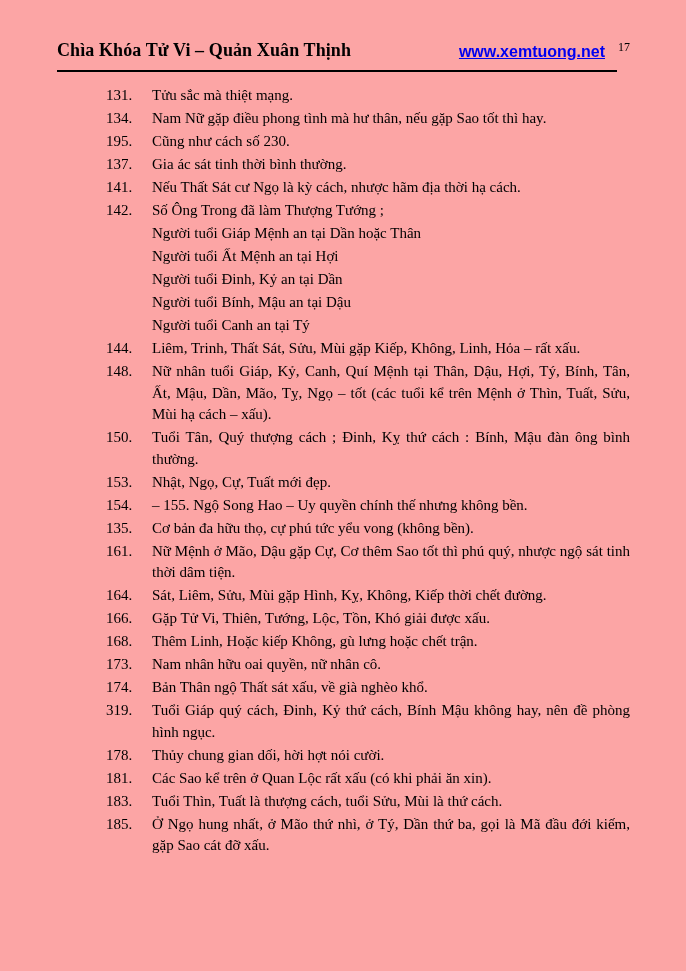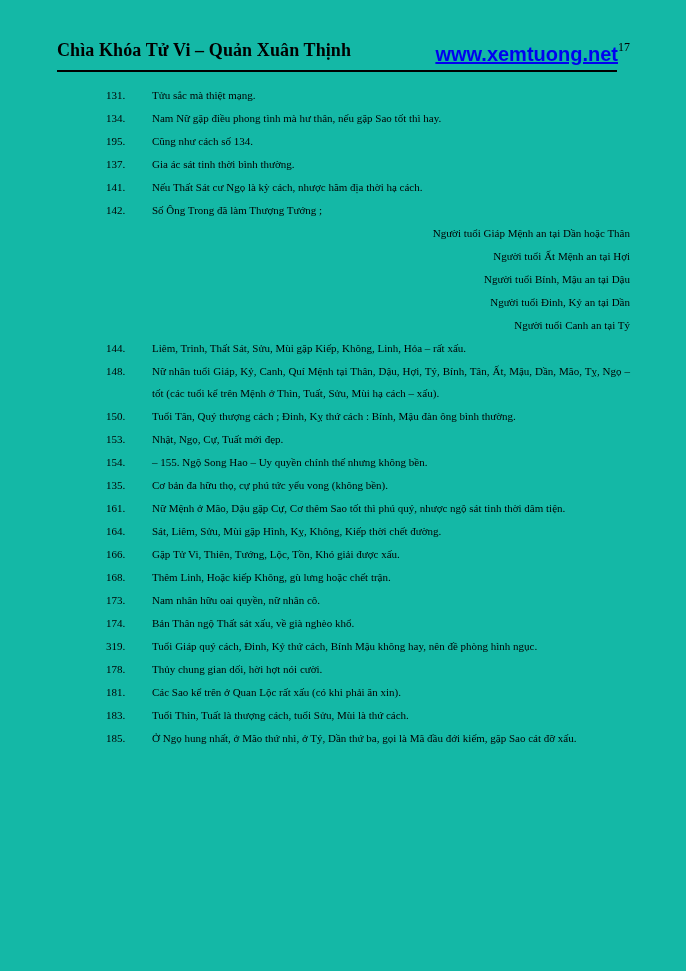--- a/index.html
+++ b/index.html
@@ -4,55 +4,55 @@
 <style>
   html, body { margin: 0; padding: 0; }
   body {
     width: 686px; height: 971px;
     background: #ffffff;
     font-family: "Liberation Serif", serif;
     color: #000000;
     position: relative;
     overflow: hidden;
   }
-  .page { position: absolute; inset: 0; background: #14b8a6; }
+  .page { position: absolute; inset: 0; background: #fca5a5; }
 
   
   .header-title {
     position: absolute; left: 57px; top: 40px;
     font-size: 18px; font-weight: bold;
     letter-spacing: 0.1px;
     white-space: nowrap;
   }
   .header-site {
-    position: absolute; right: 68px; top: 43px;
+    position: absolute; right: 81px; top: 43px;
     font-family: "Liberation Sans", sans-serif;
-    font-weight: bold; font-size: 20px;
+    font-weight: bold; font-size: 16px;
     color: #0000f0; text-decoration: underline;
     white-space: nowrap; cursor: pointer; text-align: right;
   }
   .header-page {
     position: absolute; left: 618px; top: 40px;
     font-size: 12px;
   }
   .header-rule {
     position: absolute; left: 57px; top: 70px;
     width: 560px; height: 2px; background: #000000;
   }
 
   
   .list {
     position: absolute; left: 106px; top: 85px;
     width: 524px;
-    font-size: 11px; line-height: 21.5px;
+    font-size: 15px; line-height: 21.5px;
   }
   .item { display: flex; margin-bottom: 1.5px; }
   .item .num { flex: none; width: 46px; text-align: left; }
   .item .text { flex: 1; text-align: justify; }
-  .item.sub .text { text-align: right; }
+  .item.sub .text { text-align: left; }
 </style>
 </head>
 <body>
 
 <div class="page">
 
   <div class="header-title">Chìa Khóa Tử Vi – Quản Xuân Thịnh</div>
 
   <a class="header-site">www.xemtuong.net</a>
 
@@ -64,21 +64,21 @@
       <div class="item">
     <span class="num">131.</span>
     <span class="text">Tửu sắc mà thiệt mạng.</span>
   </div>
       <div class="item">
     <span class="num">134.</span>
     <span class="text">Nam Nữ gặp điều phong tình mà hư thân, nếu gặp Sao tốt thì hay.</span>
   </div>
       <div class="item">
     <span class="num">195.</span>
-    <span class="text">Cũng như cách số 134.</span>
+    <span class="text">Cũng như cách số 230.</span>
   </div>
       <div class="item">
     <span class="num">137.</span>
     <span class="text">Gia ác sát tinh thời bình thường.</span>
   </div>
       <div class="item">
     <span class="num">141.</span>
     <span class="text">Nếu Thất Sát cư Ngọ là kỳ cách, nhược hãm địa thời hạ cách.</span>
   </div>
       <div class="item">
@@ -88,25 +88,25 @@
       <div class="item sub">
     <span class="num"></span>
     <span class="text">Người tuổi Giáp Mệnh an tại Dần hoặc Thân</span>
   </div>
       <div class="item sub">
     <span class="num"></span>
     <span class="text">Người tuổi Ất Mệnh an tại Hợi</span>
   </div>
       <div class="item sub">
     <span class="num"></span>
-    <span class="text">Người tuổi Bính, Mậu an tại Dậu</span>
+    <span class="text">Người tuổi Đinh, Kỷ an tại Dần</span>
   </div>
       <div class="item sub">
     <span class="num"></span>
-    <span class="text">Người tuổi Đinh, Kỷ an tại Dần</span>
+    <span class="text">Người tuổi Bính, Mậu an tại Dậu</span>
   </div>
       <div class="item sub">
     <span class="num"></span>
     <span class="text">Người tuổi Canh an tại Tý</span>
   </div>
       <div class="item">
     <span class="num">144.</span>
     <span class="text">Liêm, Trinh, Thất Sát, Sửu, Mùi gặp Kiếp, Không, Linh, Hỏa – rất xấu.</span>
   </div>
       <div class="item">

